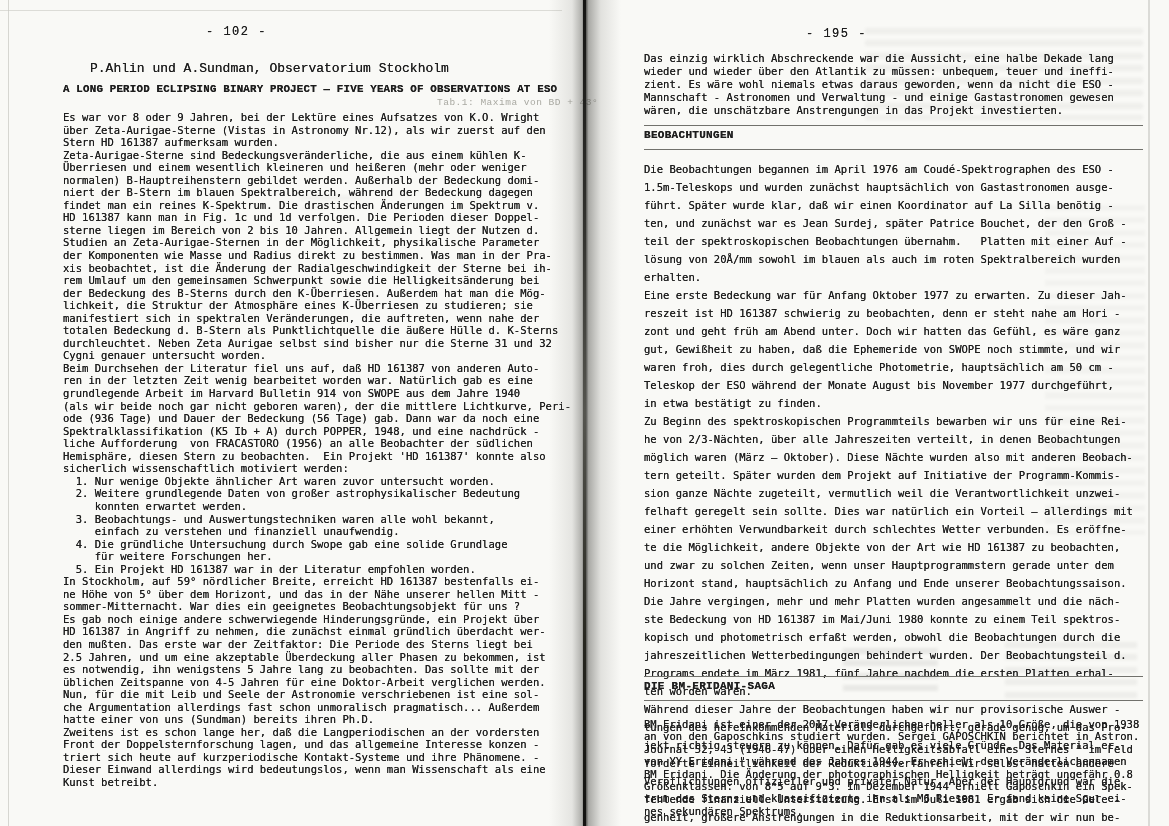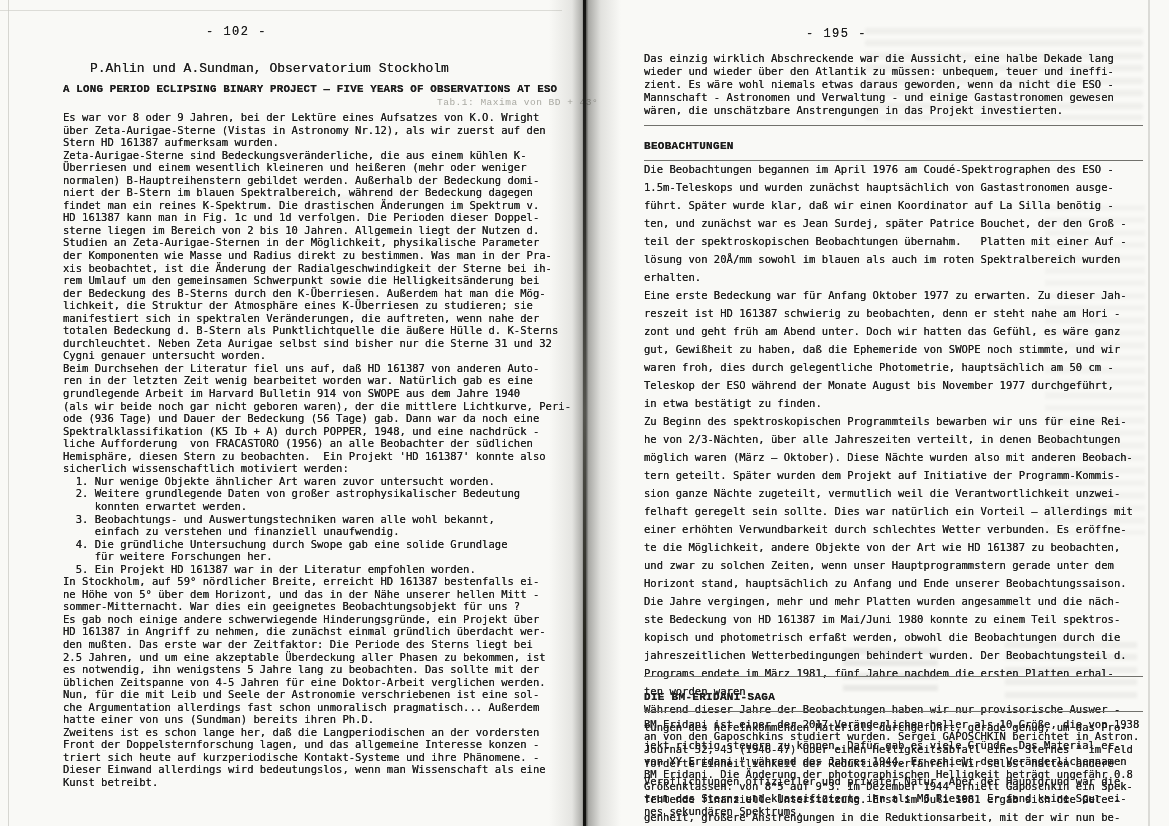--- a/index.html
+++ b/index.html
@@ -8,21 +8,21 @@
   .abs{position:absolute;}
   .mono-body{position:absolute;margin:0;white-space:pre;font-size:10.55px;line-height:12.55px;
              color:#1d1d1d;text-shadow:0 0 .35px rgba(25,25,25,.9);}
   .pagenum{position:absolute;font-size:12px;letter-spacing:1.5px;text-shadow:0 0 .35px rgba(25,25,25,.9);}
   .author{position:absolute;left:46px;top:61px;font-size:13px;text-shadow:0 0 .35px rgba(25,25,25,.9);margin-left:44px;}
   .title{position:absolute;left:63px;top:83px;font-size:10.8px;font-weight:bold;letter-spacing:.2px;
          text-shadow:0 0 .3px rgba(25,25,25,.9);}
   .left-body{left:63px;top:111px;}
   .right-intro{left:644px;top:52px;line-height:12.9px;}
   .sec{position:absolute;left:644px;width:499px;border-top:1px solid #71716c;border-bottom:1px solid #71716c;
-       padding:14px 0 7px 0;}
+       padding:3px 0 7px 0;}
   .sec1{top:125px;}
   .sec2{top:676px;}
   .sec-heading{font-size:11px;letter-spacing:.3px;line-height:13px;font-weight:bold;
                text-shadow:0 0 .3px rgba(25,25,25,.9);}
   .sec1-body{left:644px;top:160px;line-height:18px;}
   .sec2-body{left:644px;top:702px;line-height:12.4px;margin-top:16px;}
   
   .gutter-band{left:549px;top:0;width:72px;height:826px;
     background:linear-gradient(90deg, rgba(120,120,115,0) 0%, rgba(120,120,115,.16) 32%,
       rgba(70,70,65,.42) 46%, rgba(28,28,25,.88) 50%, rgba(75,75,70,.46) 55%,

